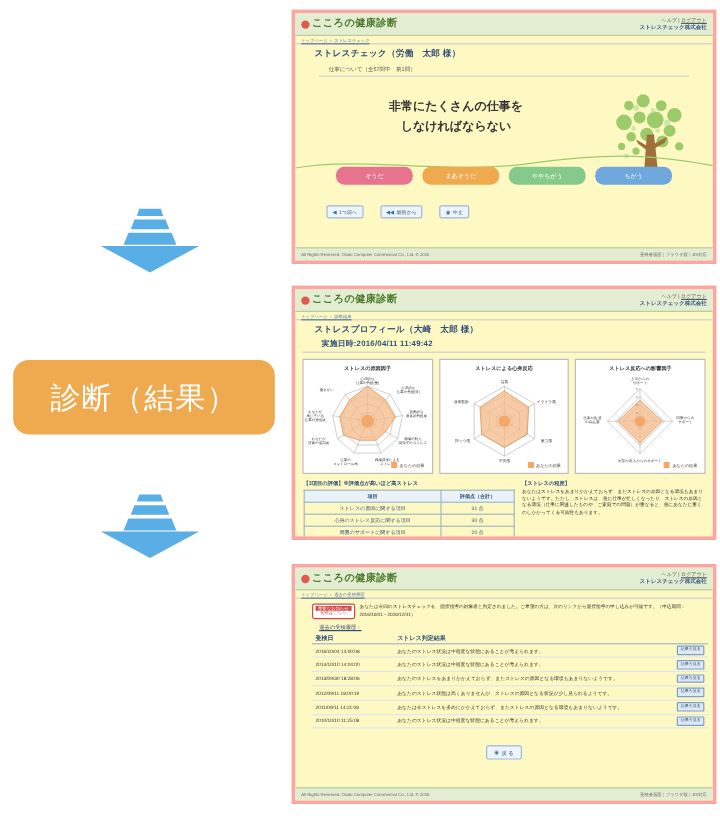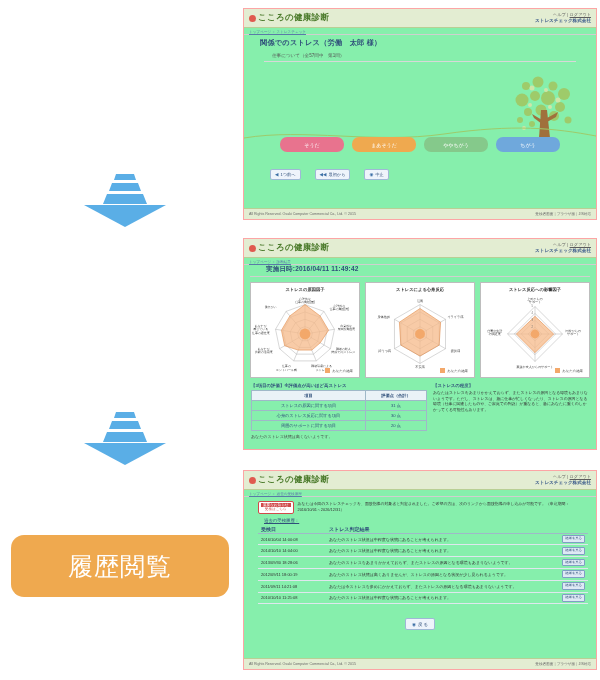--- a/index.html
+++ b/index.html
@@ -21,22 +21,22 @@
   .lbl1{top:62px;}
   .lbl2{top:300px;}
   .lbl3{top:535px;}
 
   .arrow{position:absolute;left:80px;width:90px;height:56px;}
   .ar1{top:172px;}
   .ar2{top:410px;}
 
   
   .shot{
-    position:absolute;background:#86efac;
-    border:1px solid #fca5a5;box-sizing:border-box;overflow:hidden;
+    position:absolute;background:#fef9c3;
+    border:3px solid #fca5a5;box-sizing:border-box;overflow:hidden;
   }
   .shot1{left:243px;top:8px;width:354px;height:212px;}
   .shot2{left:243px;top:238px;width:354px;height:212px;}
   .shot3{left:243px;top:470px;width:354px;height:200px;}
 
   .hdr{
     height:19px;background:#e3edd2;border-bottom:1px solid #b9cf95;
     display:flex;align-items:center;justify-content:space-between;
     padding:0 5px;box-sizing:border-box;position:relative;
   }
@@ -183,54 +183,58 @@
 
   <div class="arrow ar1">
     <svg viewBox="0 0 90 56" width="90" height="56" aria-hidden="true">
       <polygon points="36,2 54,2 56,8 34,8" fill="#5aaee6"></polygon>
       <polygon points="32,11 58,11 61,19 29,19" fill="#5aaee6"></polygon>
       <polygon points="27,22 63,22 67,32 23,32" fill="#5aaee6"></polygon>
       <polygon points="4,33 86,33 45,55" fill="#5aaee6"></polygon>
     </svg>
   </div>
 
+  <div class="step-label lbl2">
+    <span>診断（結果）</span>
+  </div>
 
   <div class="arrow ar2">
     <svg viewBox="0 0 90 56" width="90" height="56" aria-hidden="true">
       <polygon points="36,2 54,2 56,8 34,8" fill="#5aaee6"></polygon>
       <polygon points="32,11 58,11 61,19 29,19" fill="#5aaee6"></polygon>
       <polygon points="27,22 63,22 67,32 23,32" fill="#5aaee6"></polygon>
       <polygon points="4,33 86,33 45,55" fill="#5aaee6"></polygon>
     </svg>
   </div>
 
-  <div class="step-label lbl3">
-    <span>履歴閲覧</span>
-  </div>
 
   <div class="shot shot1">
     <div class="hdr">
       <div class="hdr-left">
         <span class="logo-dot"></span>
         <span class="site-title">こころの健康診断</span>
       </div>
       <div class="hdr-right">
         <div class="r1">
           <span>ヘルプ</span> |
           <u>ログアウト</u>
         </div>
         <div class="r2">ストレスチェック株式会社</div>
       </div>
     </div>
     <div class="crumb">トップページ ＞ ストレスチェック</div>
-    <div class="page-title">関係でのストレス（労働　太郎 様）</div>
+    <div class="page-title">ストレスチェック（労働　太郎 様）</div>
     <div class="q-meta">仕事について（全57問中　第1問）</div>
     <div class="q-sep"></div>
 
     <div class="q-body">
+      <div class="q-text">
+        <div>非常にたくさんの仕事を</div>
+        <div>しなければならない</div>
+      </div>
       <div class="tree">
         <svg viewBox="0 0 74 64" width="74" height="64" aria-hidden="true">
           <g fill="#9ecb6a">
             <circle cx="18" cy="12" r="4"></circle>
               <circle cx="30" cy="8" r="5.5"></circle>
             <circle cx="45" cy="12" r="4.5"></circle>
               <circle cx="56" cy="20" r="6"></circle>
             <circle cx="14" cy="26" r="6.5"></circle>
               <circle cx="27" cy="22" r="5"></circle>
             <circle cx="40" cy="24" r="7"></circle>
@@ -298,20 +302,21 @@
       </div>
       <div class="hdr-right">
         <div class="r1">
           <span>ヘルプ</span> |
           <u>ログアウト</u>
         </div>
         <div class="r2">ストレスチェック株式会社</div>
       </div>
     </div>
     <div class="crumb">トップページ ＞ 診断結果</div>
+    <div class="page-title">ストレスプロフィール（大崎　太郎 様）</div>
     <div class="page-sub">実施日時:2016/04/11 11:49:42</div>
     <div class="sep"></div>
 
     <div class="panels">
       <div class="panel">
         <div class="panel-title">ストレスの原因因子</div>
         <div class="radar-wrap">
           <svg viewBox="0 0 110 80" width="100%" height="80" aria-hidden="true">
             <g transform="translate(55,40)" stroke="#9a9a9a" fill="none" stroke-width="0.4">
               <polygon points="0,-30 19.3,-23 30,-4.8 25.9,15 11.5,27.4 -11.5,27.4 -25.9,15 -30,-4.8 -19.3,-23"></polygon>

